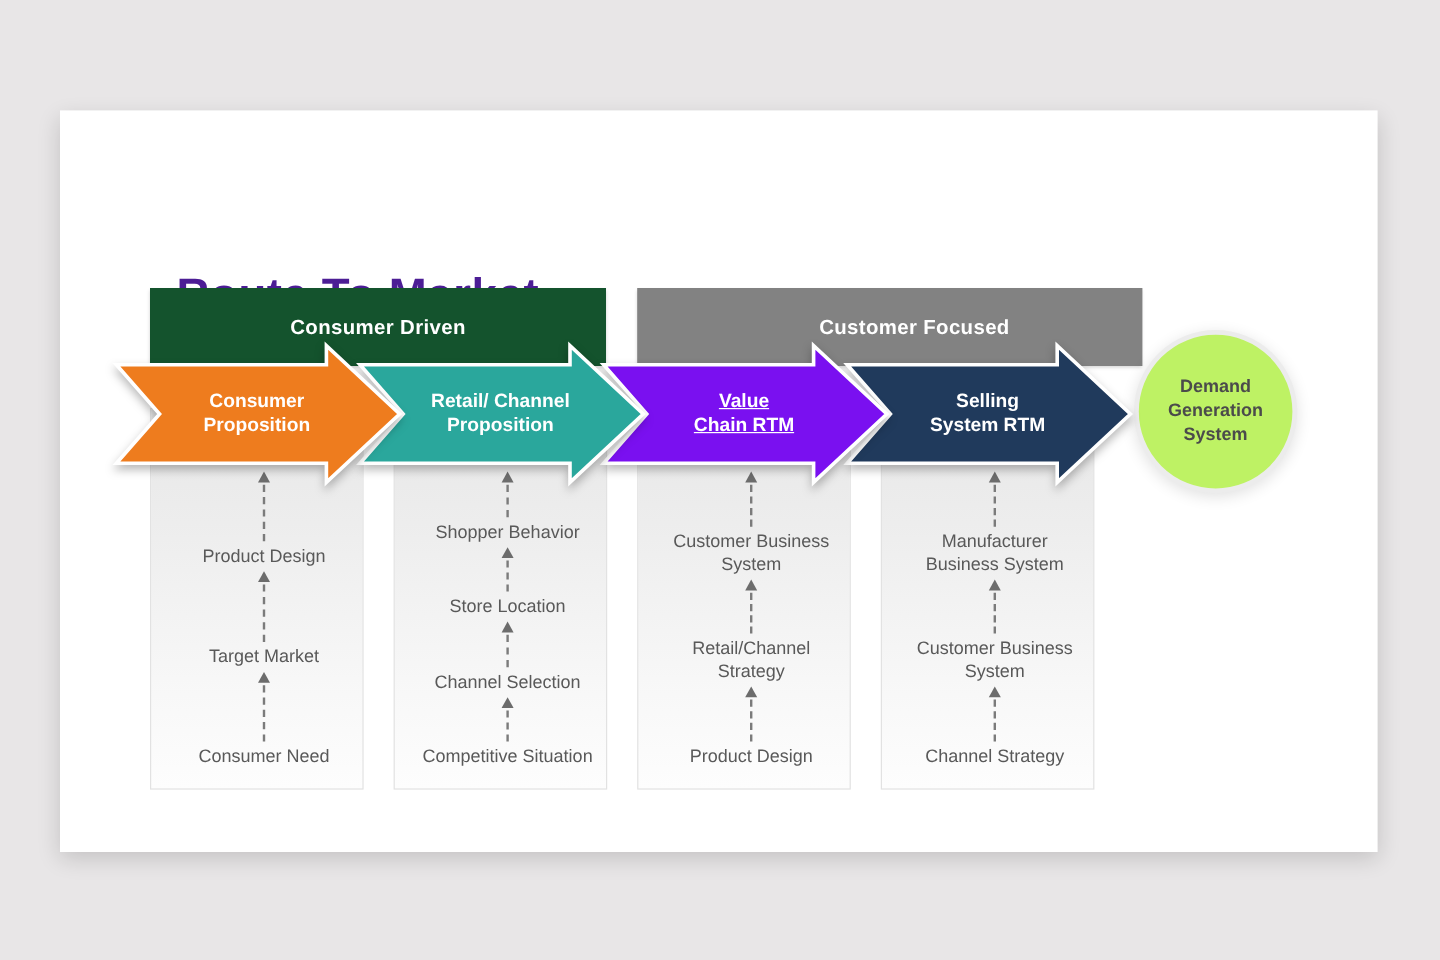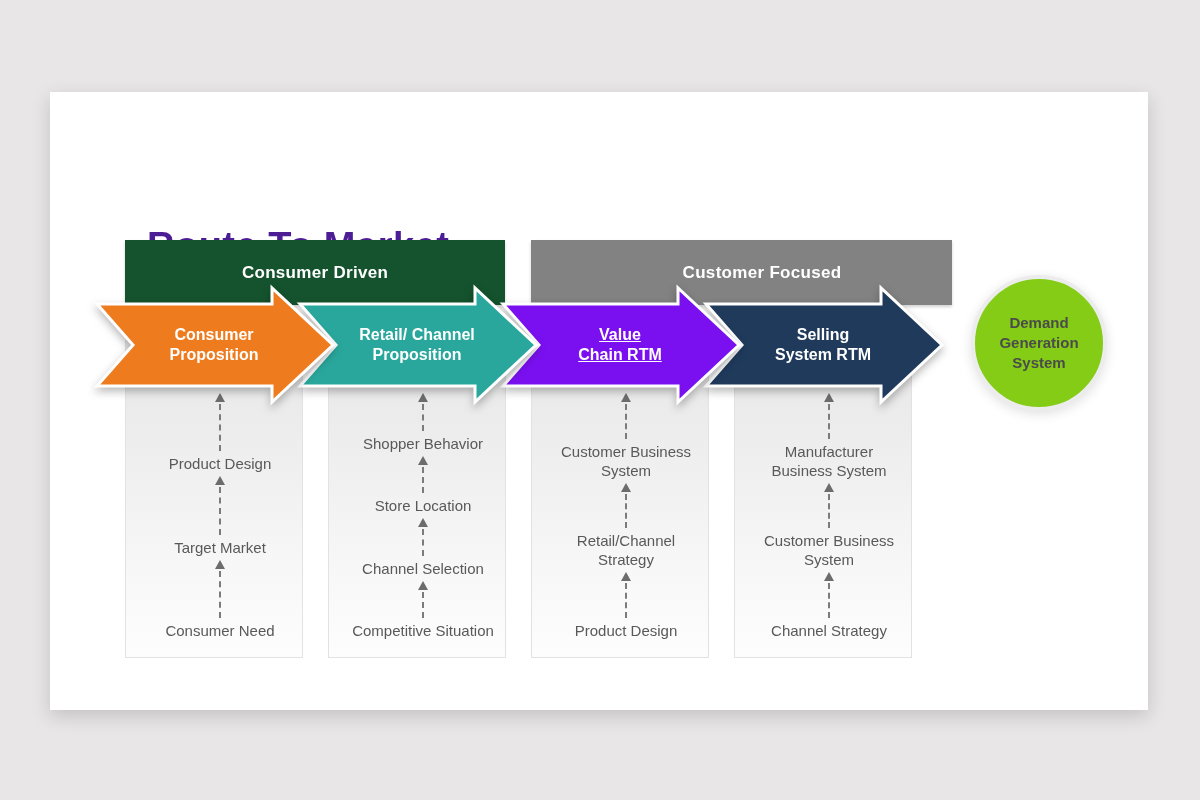--- a/index.html
+++ b/index.html
@@ -58,22 +58,22 @@
     filter:drop-shadow(0 4px 4px rgba(0,0,0,0.28));
   }
   .alabel{
     position:absolute;top:322px;width:178px;height:46px;
     display:flex;align-items:center;justify-content:center;text-align:center;
     color:#ffffff;font-size:16px;font-weight:bold;line-height:20px;
     white-space:pre-line;z-index:4;
   }
   .al1{left:125px;} .al2{left:328px;} .al3{left:531px;text-decoration:underline;} .al4{left:734px;}
   .circle{
-    position:absolute;left:971px;top:275px;width:136px;height:136px;
-    background:#84cc16;border:4px solid #ececec;border-radius:50%;
+    position:absolute;left:945px;top:275px;width:136px;height:136px;
+    background:#bef264;border:4px solid #ececec;border-radius:50%;
     box-sizing:border-box;box-shadow:0 3px 12px rgba(0,0,0,0.12);
     display:flex;align-items:center;justify-content:center;text-align:center;
     font-size:15px;font-weight:bold;line-height:20px;color:#4b4b4b;
     white-space:pre-line;z-index:2;
   }
 </style>
 </head>
 <body>
 
 <div class="slide">

